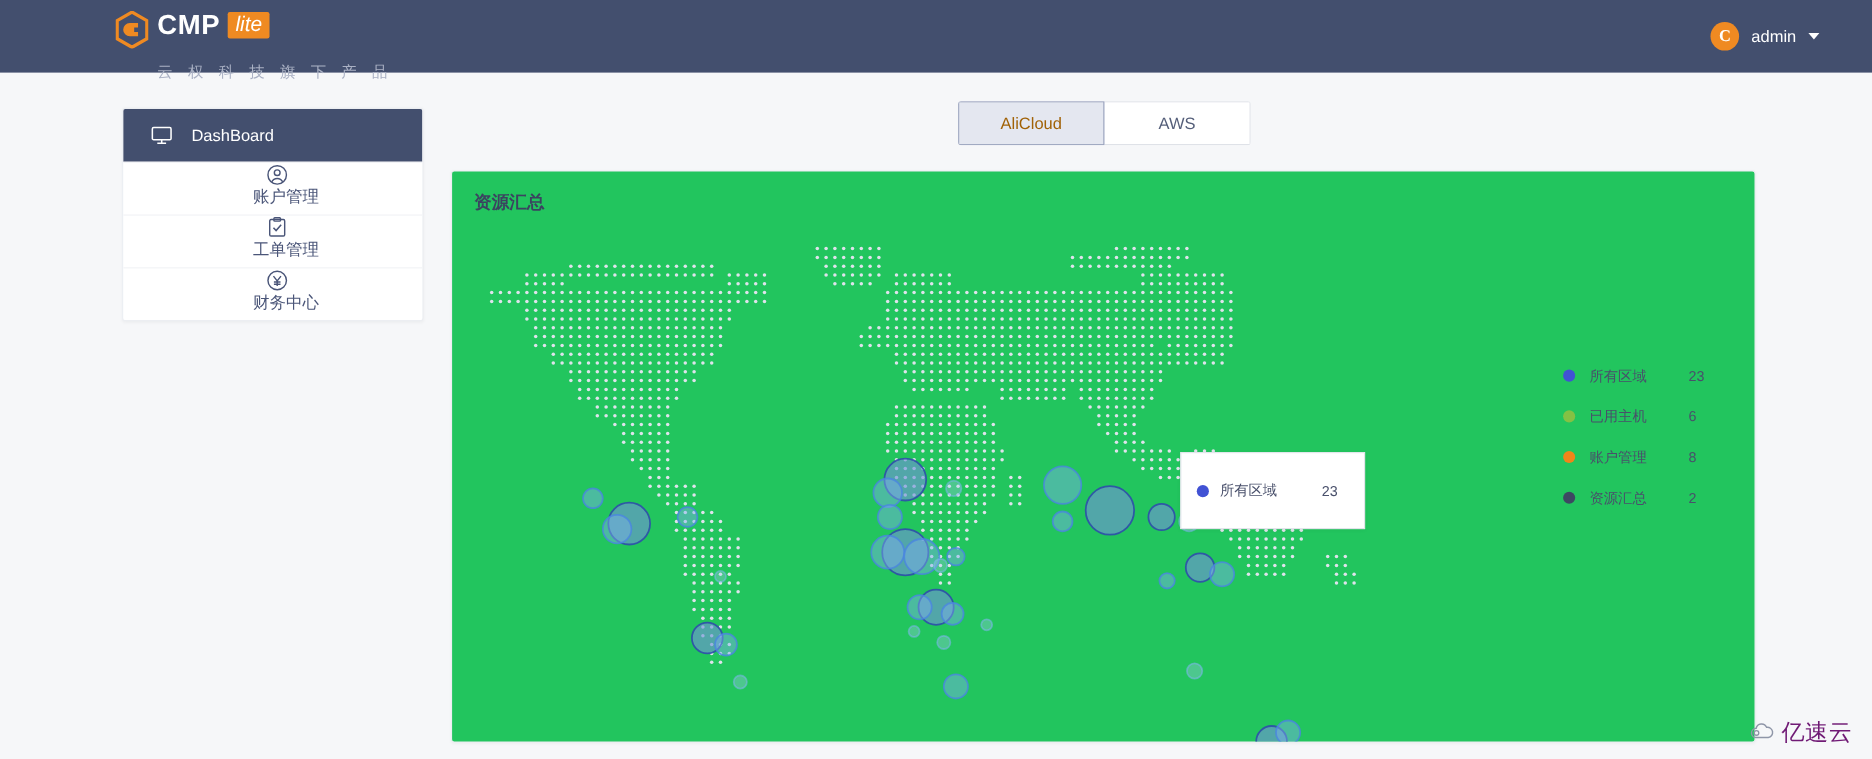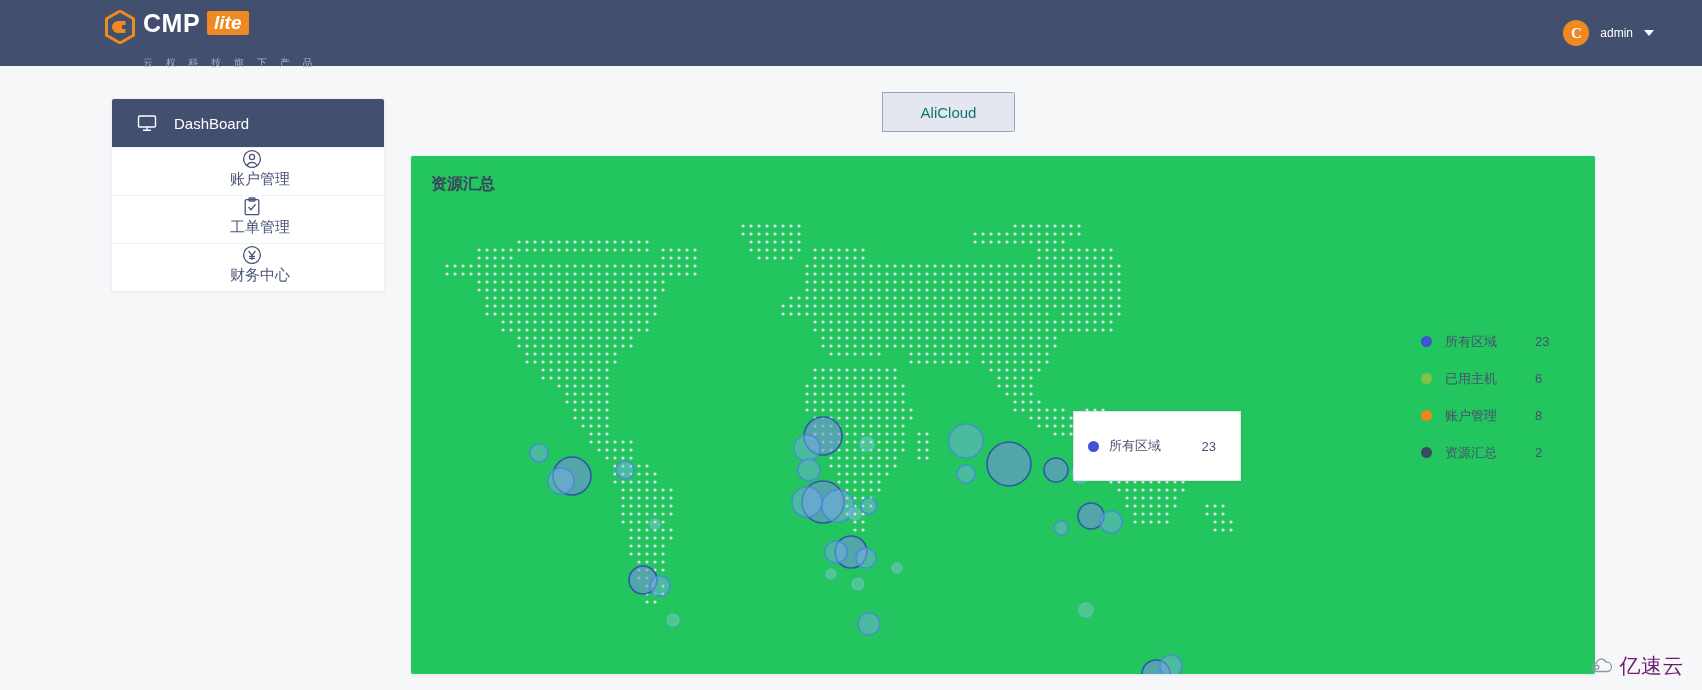--- a/index.html
+++ b/index.html
@@ -15,48 +15,48 @@
     position: absolute; top: 0; left: 0;
     width: 1702px; height: 66px;
     background: #434f6e;
     display: flex; align-items: center;
   }
   .logo-wrap {
     position: absolute; left: 105px; top: 10px;
     display: flex; align-items: flex-start;
   }
   .logo-mark { width: 30px; height: 34px; margin-right: 8px; }
-  .logo-text-col { display: flex; flex-direction: column; gap: 16px; }
+  .logo-text-col { display: flex; flex-direction: column; }
   .logo-row { display: flex; align-items: center; height: 26px; }
   .logo-cmp {
     color: #ffffff; font-size: 25px; font-weight: bold;
     letter-spacing: 0.5px; line-height: 26px;
   }
   .logo-lite {
     background: #ef8a22; color: #ffffff;
-    font-size: 19px; font-weight: bold; font-style: italic;
+    font-size: 19px; font-weight: normal; font-style: italic;
     padding: 1px 7px 2px 7px; margin-left: 7px;
     border-radius: 2px; line-height: 21px;
   }
   .logo-sub {
-    color: #aab1c4; font-size: 10px; letter-spacing: 5px;
-    margin-top: 4px; white-space: nowrap;
+    color: #aab1c4; font-size: 14px; letter-spacing: 5px;
+    margin-top: 21px; white-space: nowrap;
   }
 
   .user-area {
     position: absolute; right: 48px; top: 0; height: 66px;
     display: flex; align-items: center; cursor: pointer;
   }
   .avatar {
     width: 26px; height: 26px; border-radius: 50%;
     background: #ef8a22; color: #fff;
     display: flex; align-items: center; justify-content: center;
     font-size: 15px; font-weight: bold; font-family: "Liberation Serif", serif;
   }
-  .user-name { color: #ffffff; font-size: 12px; margin-left: 11px; }
+  .user-name { color: #ffffff; font-size: 15px; margin-left: 11px; }
   .caret {
     margin-left: 11px; width: 0; height: 0;
     border-left: 5px solid transparent; border-right: 5px solid transparent;
     border-top: 6px solid #ffffff;
   }
 
   
   .sidebar {
     position: absolute; left: 111px; top: 98px;
     width: 274px; background: #ffffff;
@@ -83,22 +83,22 @@
   }
   .tab {
     width: 133px; height: 40px;
     display: flex; align-items: center; justify-content: center;
     font-size: 15px; cursor: pointer;
     background: #ffffff; color: #555f7a;
     border: 1px solid #dcdfe6;
   }
   .tab + .tab { border-left: none; }
   .tab.active {
-    background: #e4e7f0; color: #0f766e;
-    border-color: #9aa3bd; position: relative; z-index: 2; margin-left: 11px;
+    background: #e4e7f0; color: #a16207;
+    border-color: #9aa3bd; position: relative; z-index: 2;
   }
 
   
   .card {
     position: absolute; left: 410px; top: 155px;
     width: 1186px; height: 520px;
     background: #22c55e;
     border: 1px solid #eceef2; border-radius: 3px;
     box-shadow: 0 1px 3px rgba(0,0,0,0.04);
     overflow: hidden;
@@ -213,20 +213,21 @@
         <line x1="7" y1="11.4" x2="13" y2="11.4" stroke="#4a5578" stroke-width="1.3"></line>
         <line x1="7" y1="13.4" x2="13" y2="13.4" stroke="#4a5578" stroke-width="1.3"></line>
       </svg>
     </span>
     <span>财务中心</span>
   </div>
 </div>
 
 <div class="tabs">
   <div class="tab active">AliCloud</div>
+  <div class="tab">AWS</div>
 </div>
 
 <div class="card">
   <div class="card-title">资源汇总</div>
 
   <div class="map-area">
     <svg class="map-svg" id="map-svg" width="1186" height="470">
         <circle cx="68" cy="44" r="1.6" fill="#dfe3ec"></circle>
         <circle cx="68" cy="52" r="1.6" fill="#dfe3ec"></circle>
         <circle cx="68" cy="60" r="1.6" fill="#dfe3ec"></circle>

